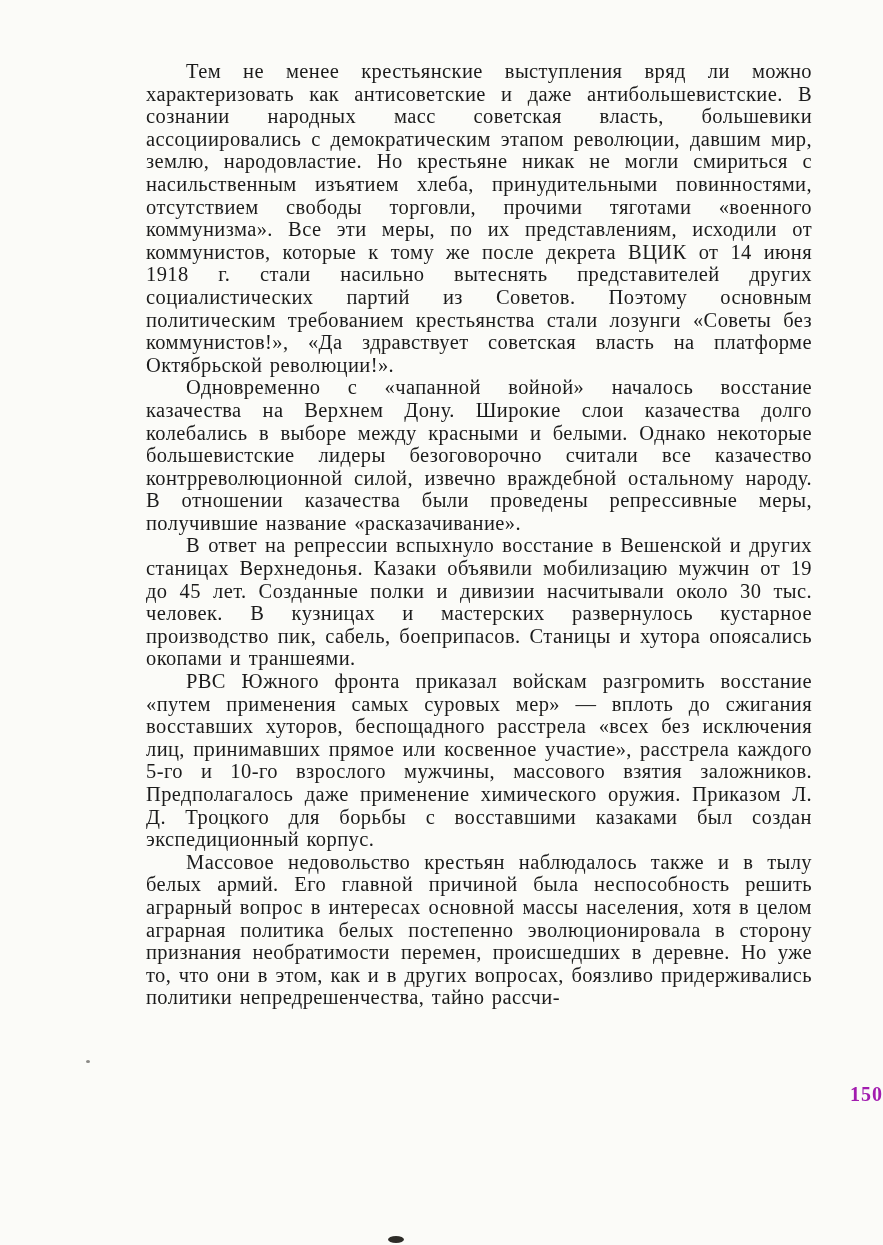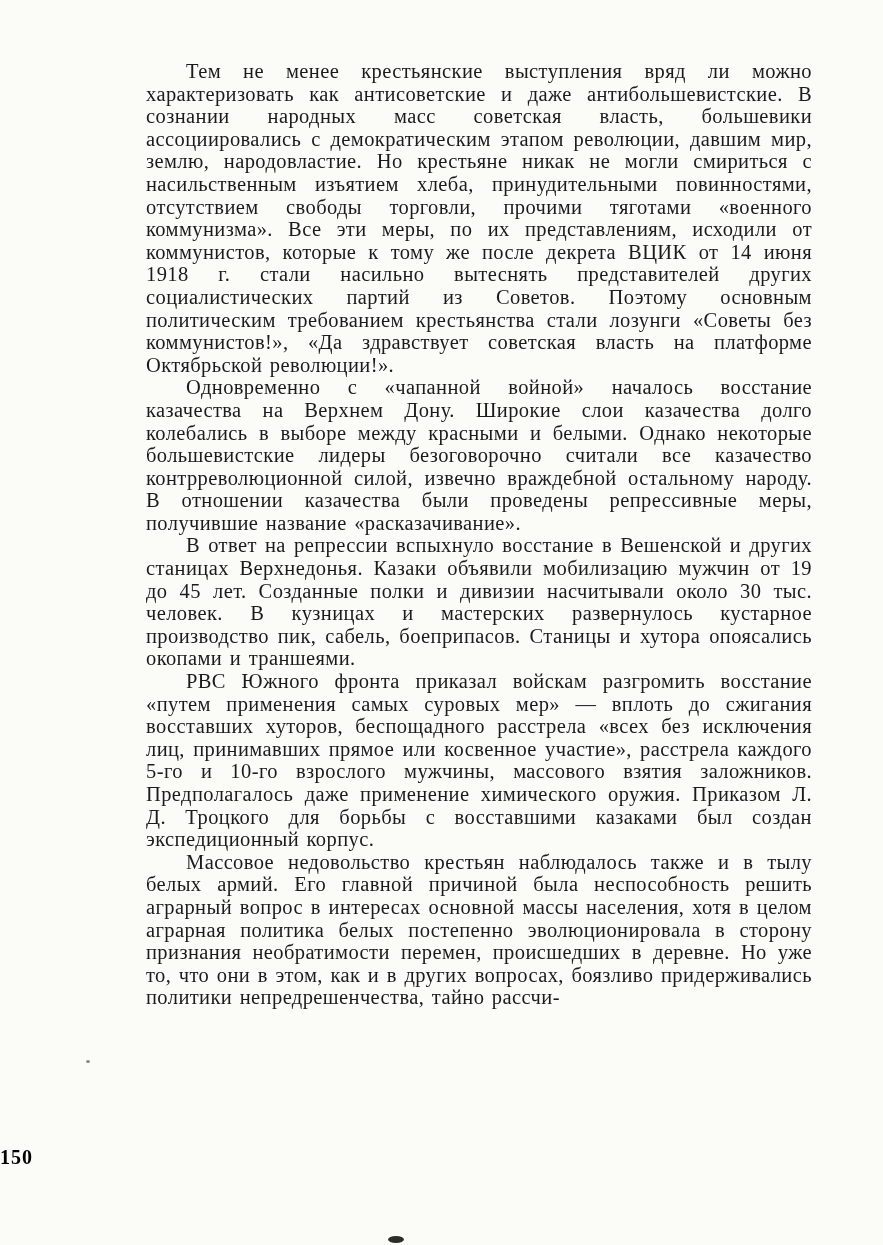--- a/index.html
+++ b/index.html
@@ -33,27 +33,27 @@
     word-spacing: 2px;
     text-align: justify;
   }
   .para {
     margin: 0;
     text-indent: 40px;
   }
   .page-number {
     position: absolute;
     left: 0;
-    top: 1146px;
+    top: 1083px;
     width: 100%;
-    text-align: left;
+    text-align: right;
     font-size: 20px;
     font-weight: bold;
     letter-spacing: 1px;
-    color: #000000;
+    color: #a21caf;
   }
   .artifact {
     position: absolute;
     background: #2e2c28;
     border-radius: 50%;
   }
   .artifact-bottom {
     left: 388px;
     top: 1236px;
     width: 16px;

